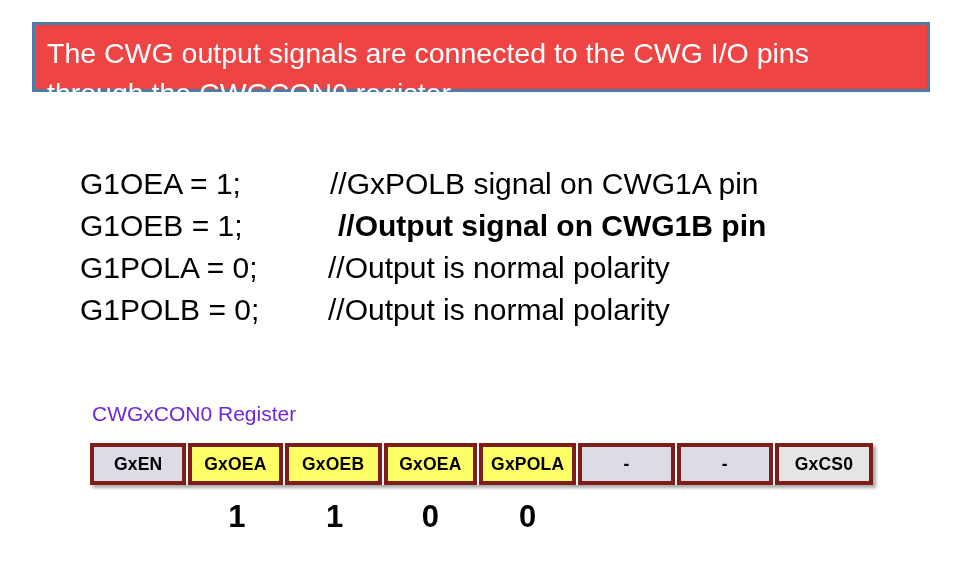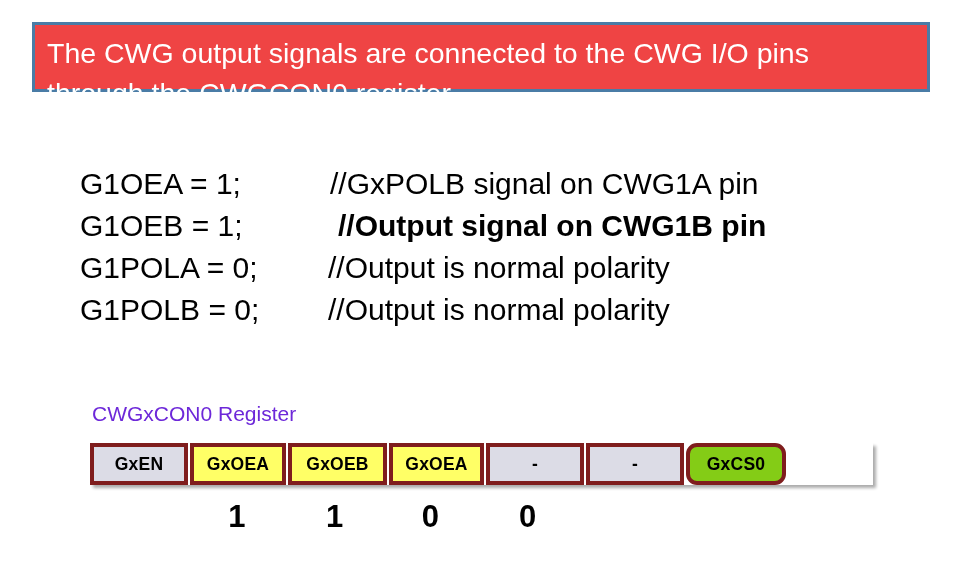--- a/index.html
+++ b/index.html
@@ -95,21 +95,21 @@
     justify-content: center;
     font-size: 17.5px;
     font-weight: bold;
     color: #000000;
     letter-spacing: 0.2px;
     white-space: nowrap;
   }
   .reg-cell:last-child { margin-right: 0; }
   .reg-cell.plain   { background: #DCDCE6; }
   .reg-cell.accent  { background: #FFFF66; }
-  .reg-cell.neutral { background: #84cc16; border-radius: 11px; }
+  .reg-cell.neutral { background: #e5e5e5; }
 
   
   #bit-values {
     position: absolute;
     left: 90px;
     top: 497px;
     width: 783px;
     height: 40px;
     display: flex;
   }
@@ -158,20 +158,23 @@
     </div>
     <div class="reg-cell accent" style="width: 96px;">
       <span>GxOEA</span>
     </div>
     <div class="reg-cell accent" style="width: 99px;">
       <span>GxOEB</span>
     </div>
     <div class="reg-cell accent" style="width: 95px;">
       <span>GxOEA</span>
     </div>
+    <div class="reg-cell accent" style="width: 99px;">
+      <span>GxPOLA</span>
+    </div>
     <div class="reg-cell plain" style="width: 98px;">
       <span>-</span>
     </div>
     <div class="reg-cell plain" style="width: 98px;">
       <span>-</span>
     </div>
     <div class="reg-cell neutral" style="width: 100px;">
       <span>GxCS0</span>
     </div>
   </div>

